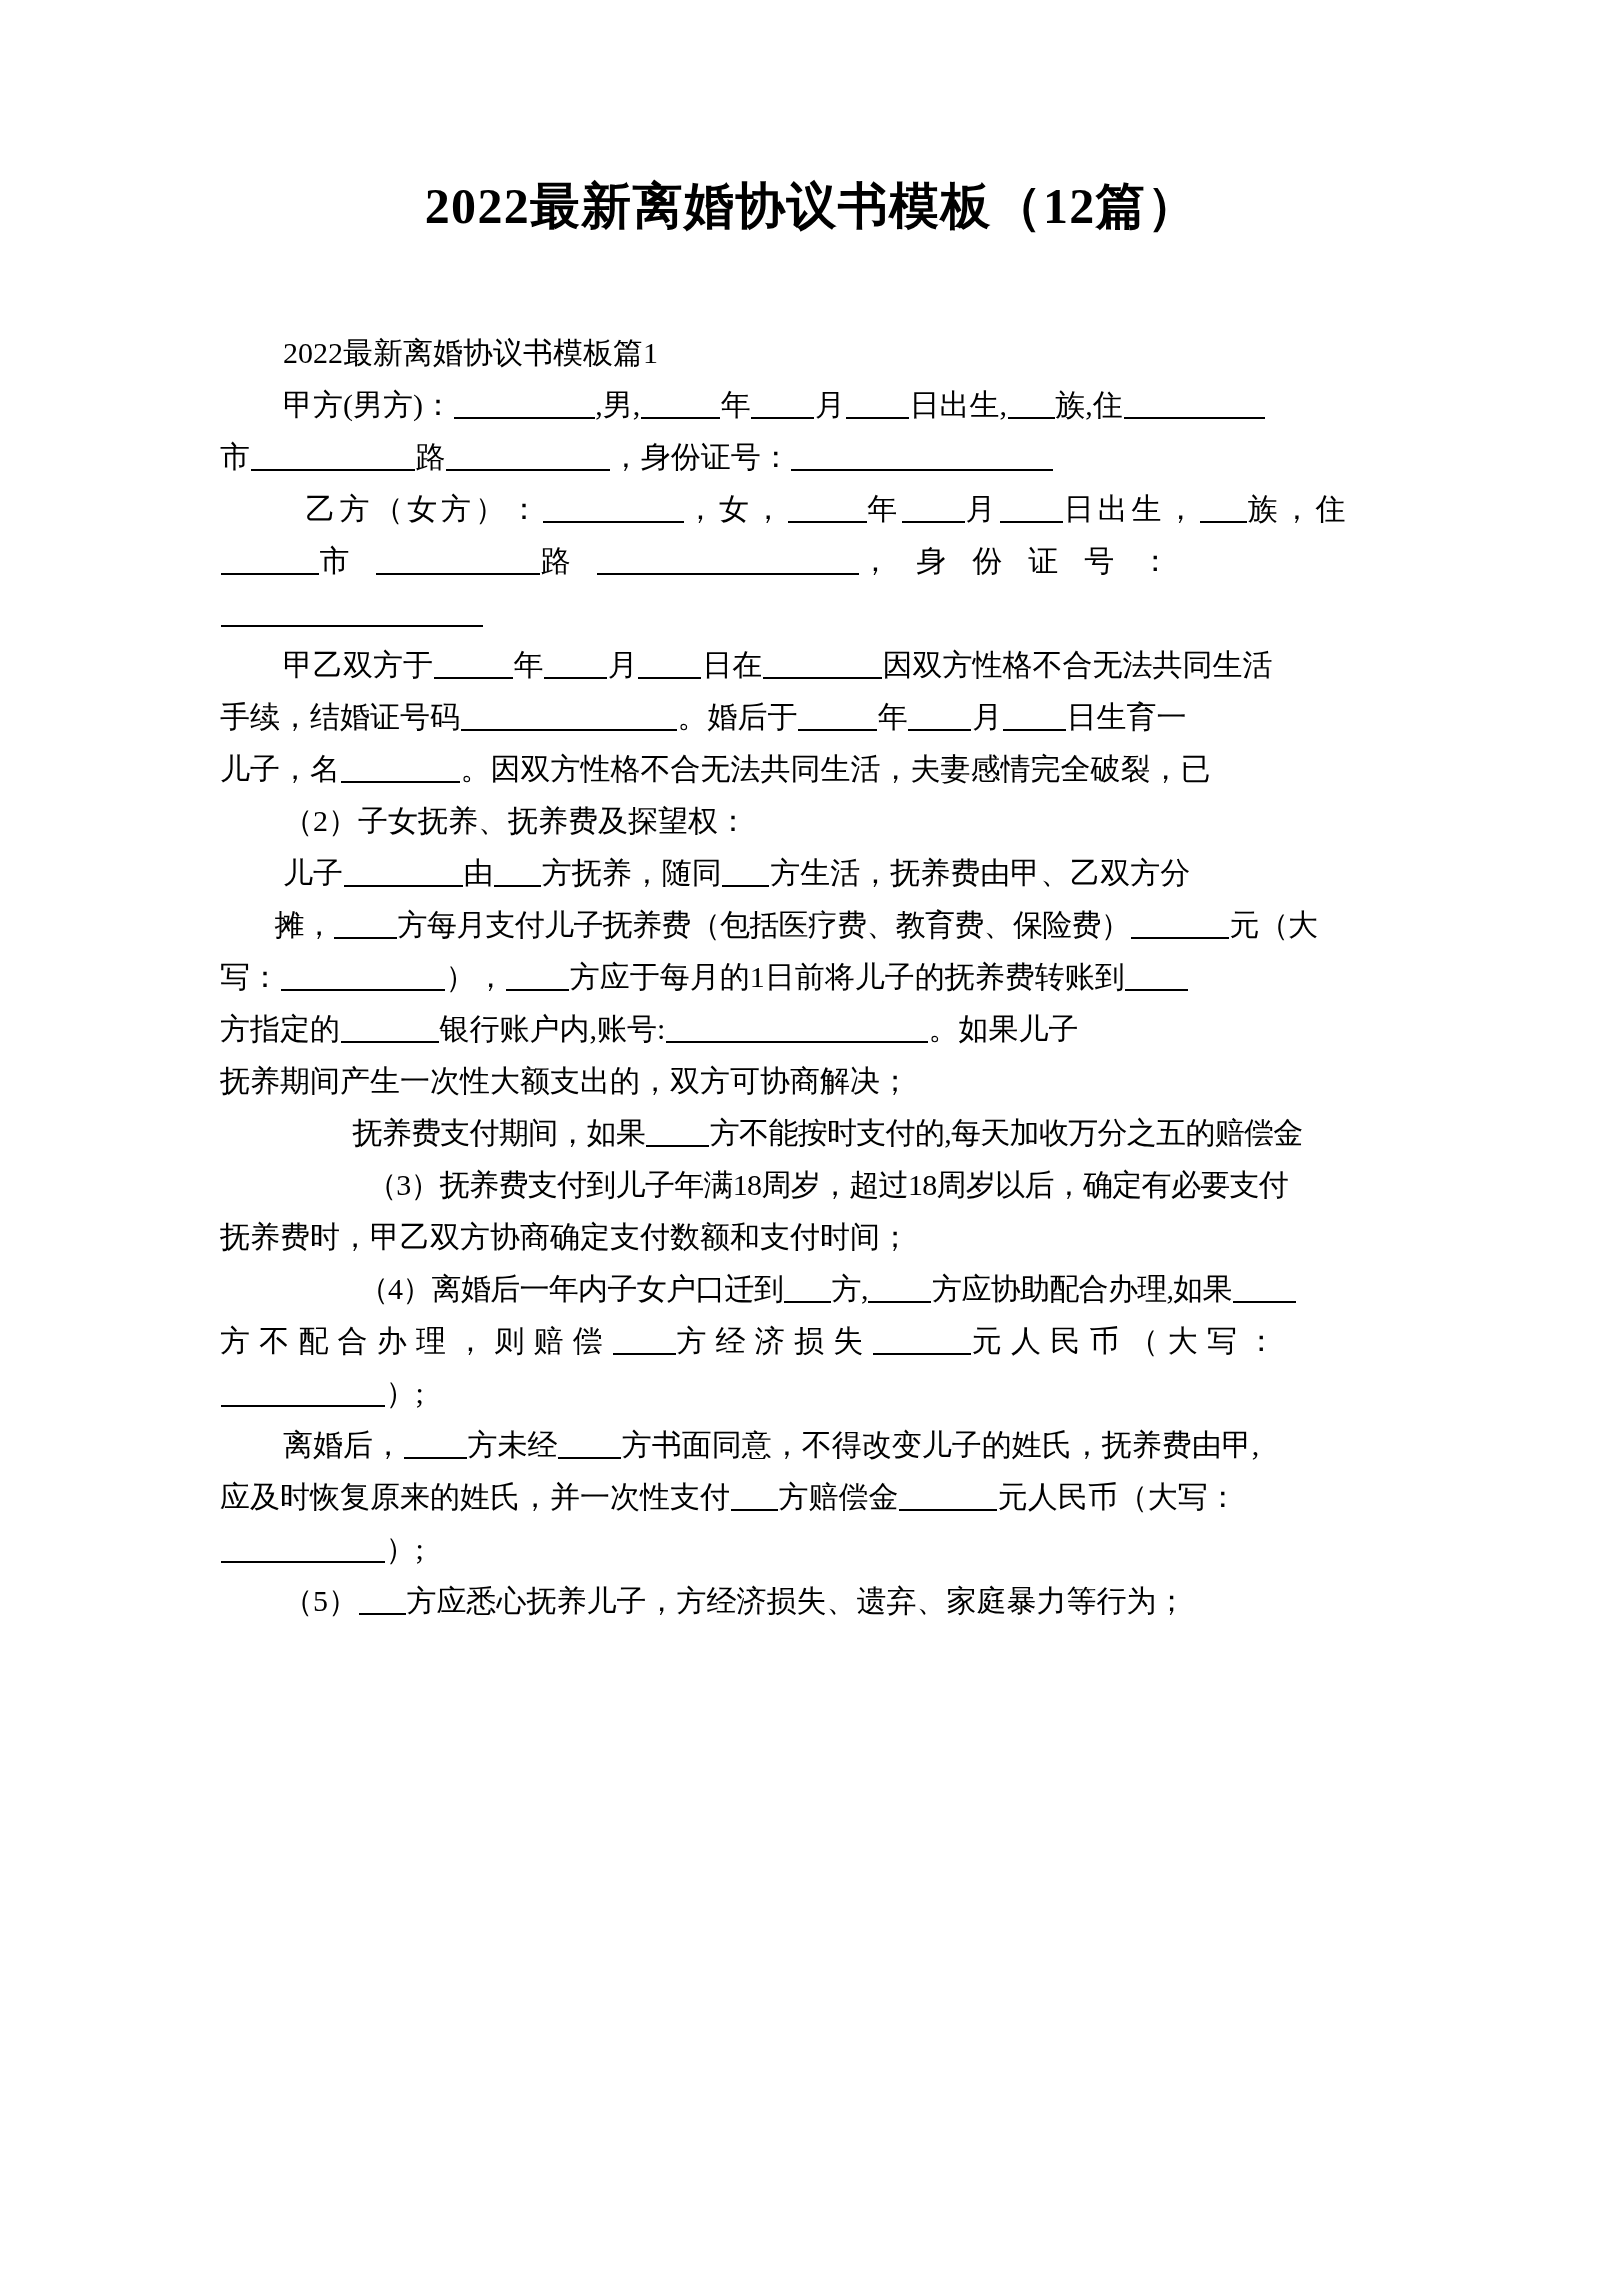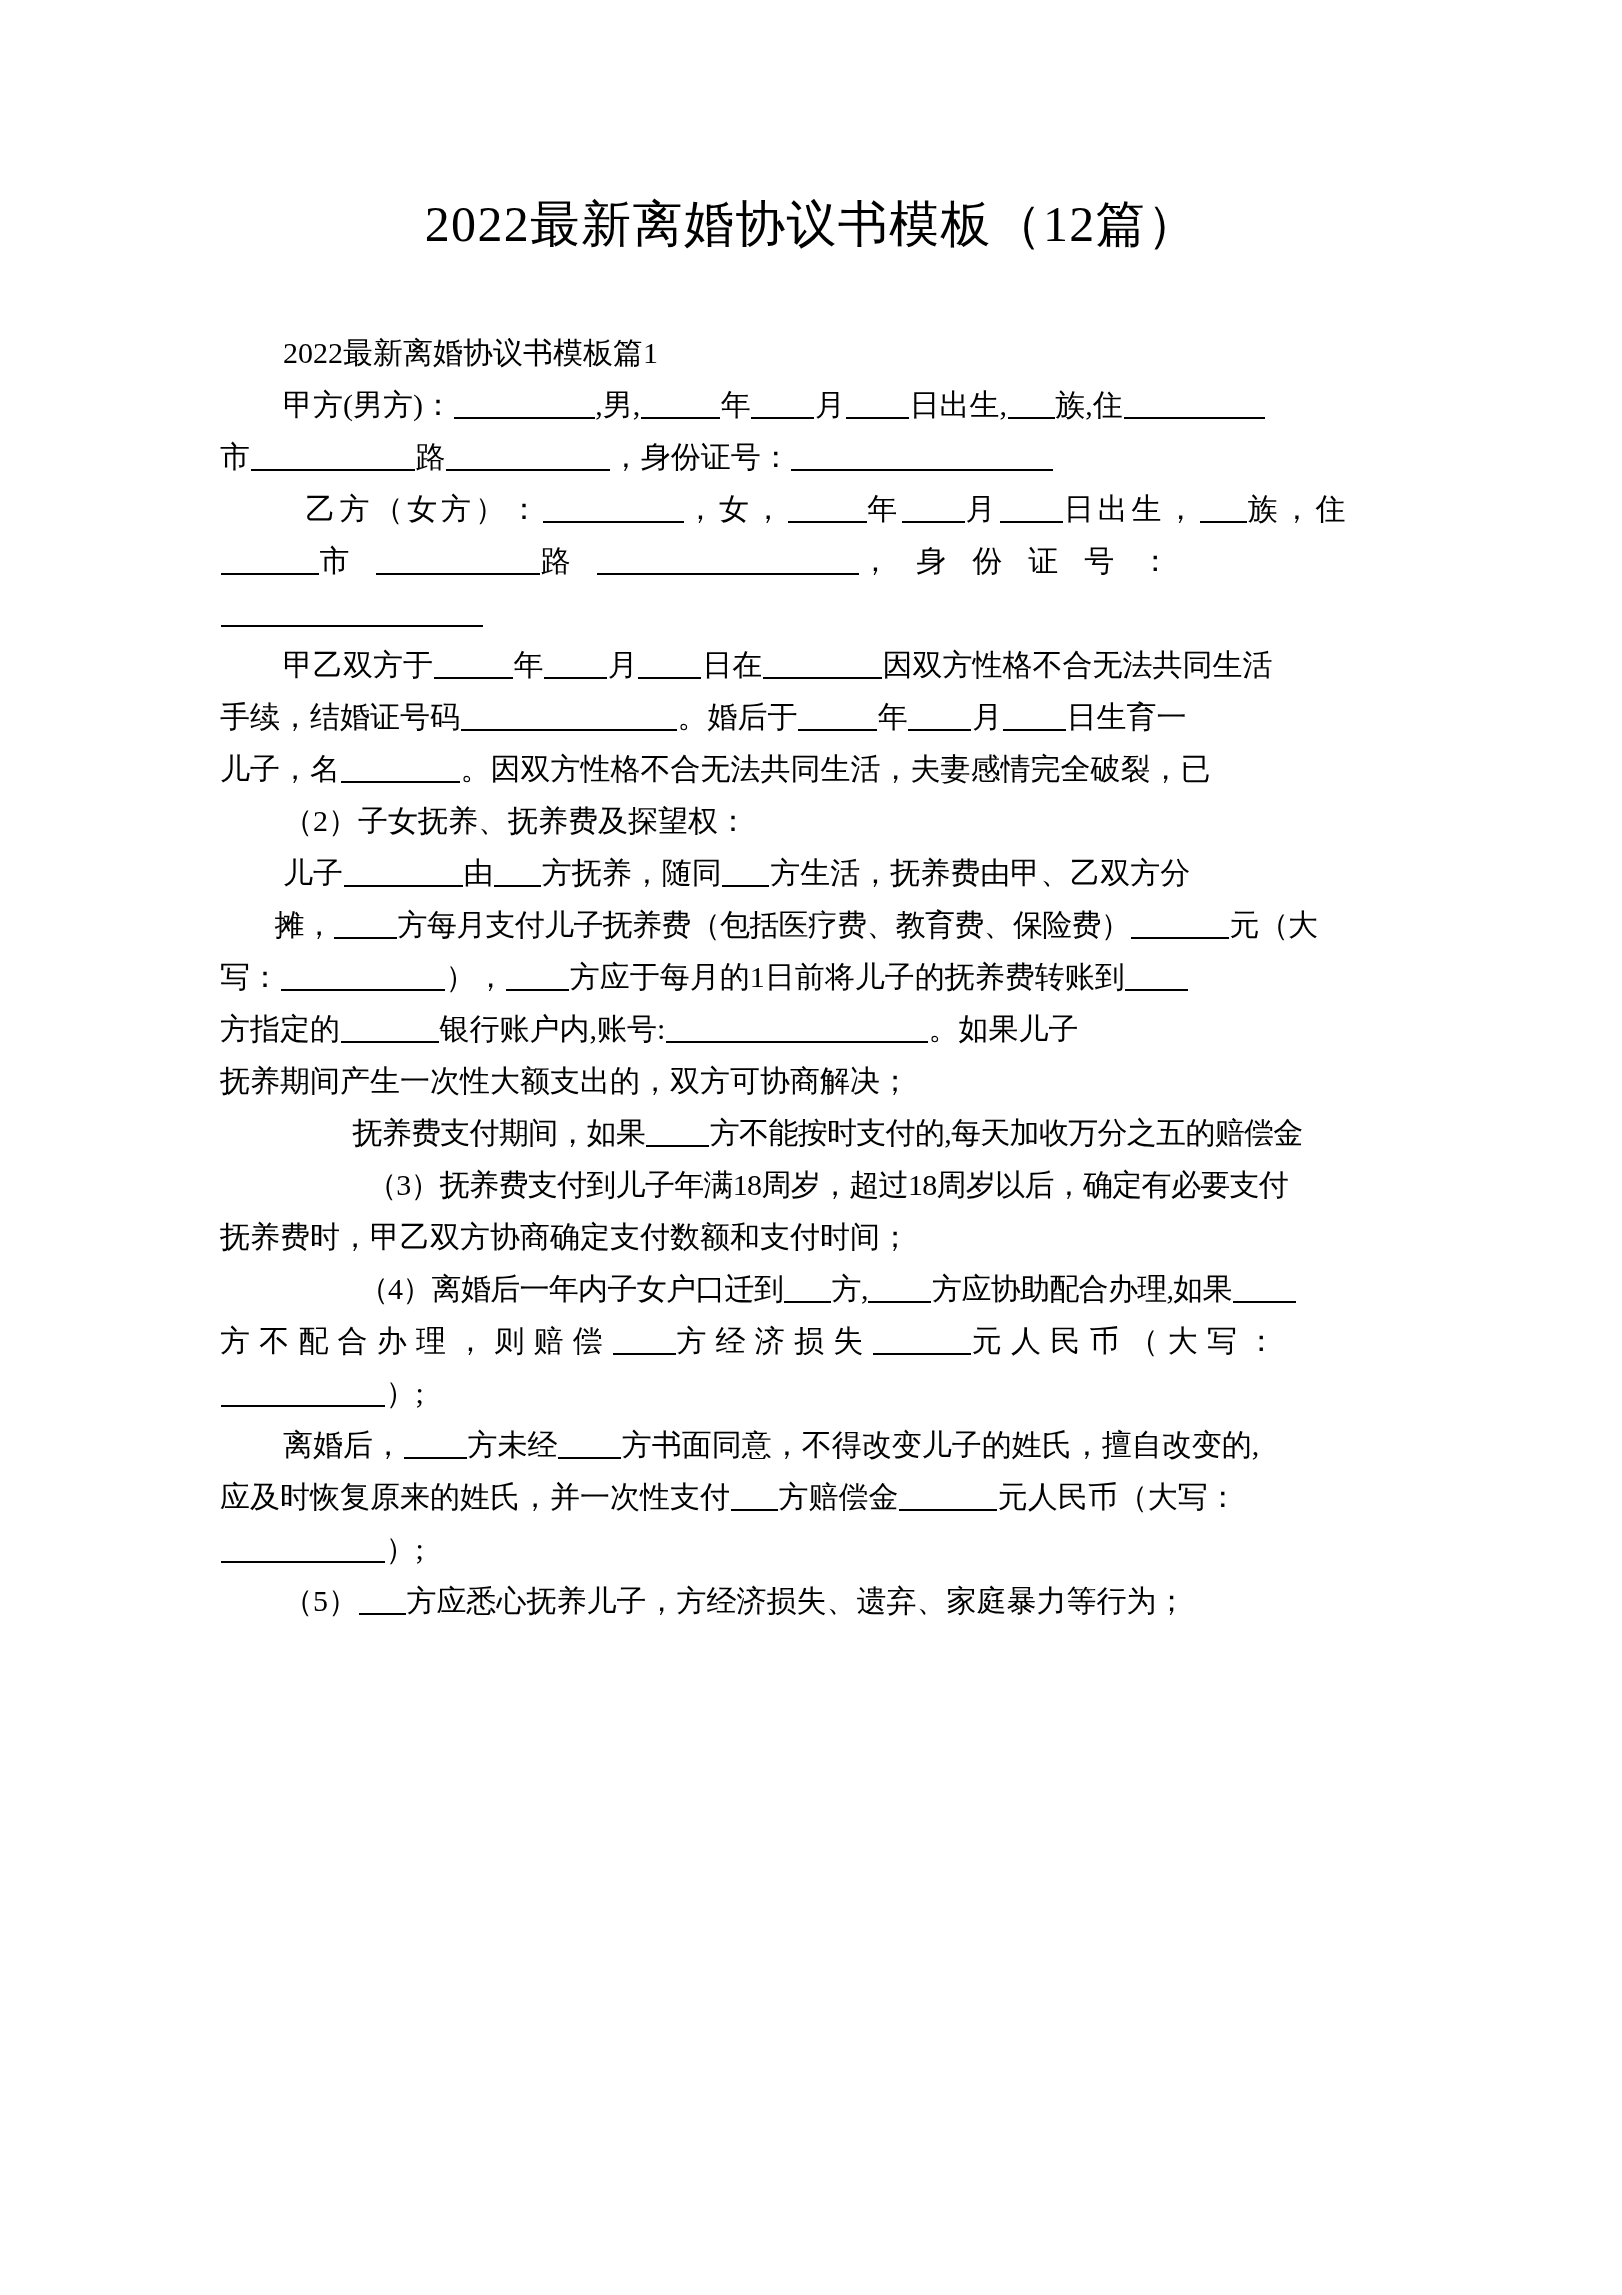--- a/index.html
+++ b/index.html
@@ -26,23 +26,22 @@
   
   .doc-title {
     position: absolute;
     left: 0;
     top: 175px;
     width: 1623px;
     text-align: center;
     font-size: 50px;
     line-height: 63px;
     letter-spacing: 1.3px;
-    font-weight: 400;
+    font-weight: 700;
     white-space: nowrap;
-    margin-top: 18px;
   }
 
   
   .body-block {
     position: absolute;
     left: 220px;
     top: 327px;
     width: 1152px;
     font-size: 30px;
     line-height: 52px;
@@ -174,21 +173,21 @@
 
     <div class="ln sp-md">
       <span>方不配合办理，则赔偿</span><span class="bl w3"></span><span>方经济损失</span><span class="bl w5"></span><span>元人民币（大写：</span>
     </div>
 
     <div class="ln">
       <span class="bl w8"></span><span>）;</span>
     </div>
 
     <div class="ln indent">
-      <span>离婚后，</span><span class="bl w3"></span><span>方未经</span><span class="bl w3"></span><span>方书面同意，不得改变儿子的姓氏，擅自改变的,</span>
+      <span>离婚后，</span><span class="bl w3"></span><span>方未经</span><span class="bl w3"></span><span>方书面同意，不得改变儿子的姓氏，抚养费由甲,</span>
     </div>
 
     <div class="ln">
       <span>应及时恢复原来的姓氏，并一次性支付</span><span class="bl w2"></span><span>方赔偿金</span><span class="bl w5"></span><span>元人民币（大写：</span>
     </div>
 
     <div class="ln">
       <span class="bl w8"></span><span>）;</span>
     </div>
 

